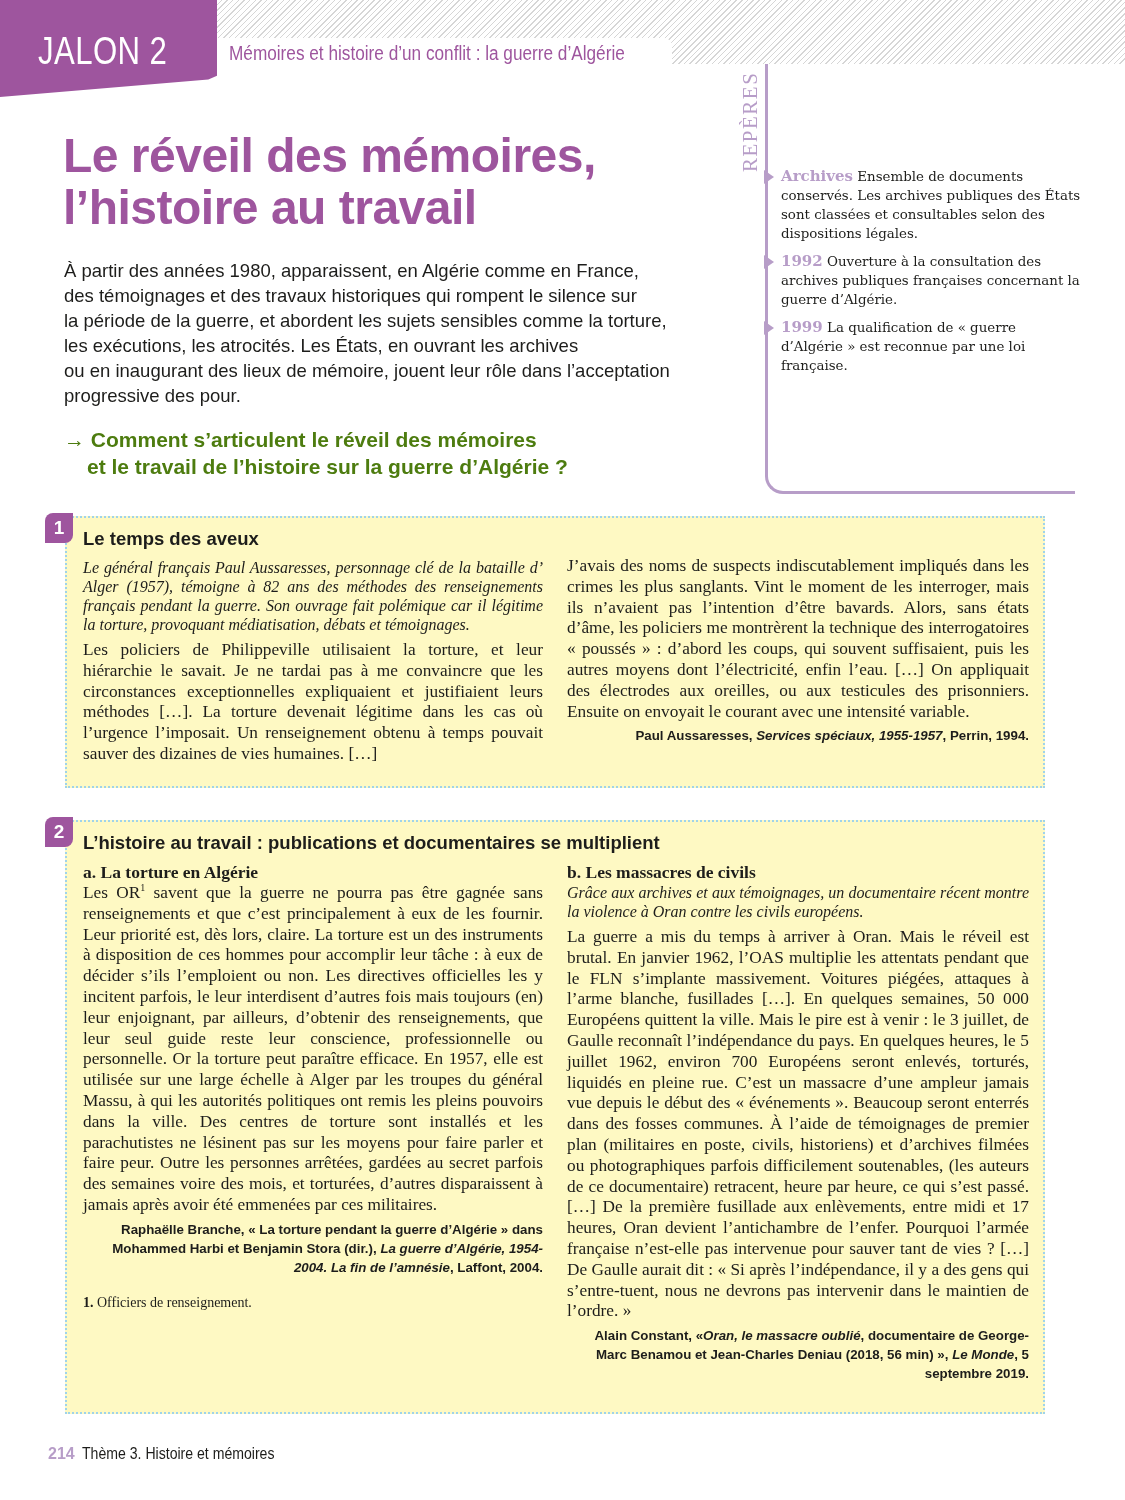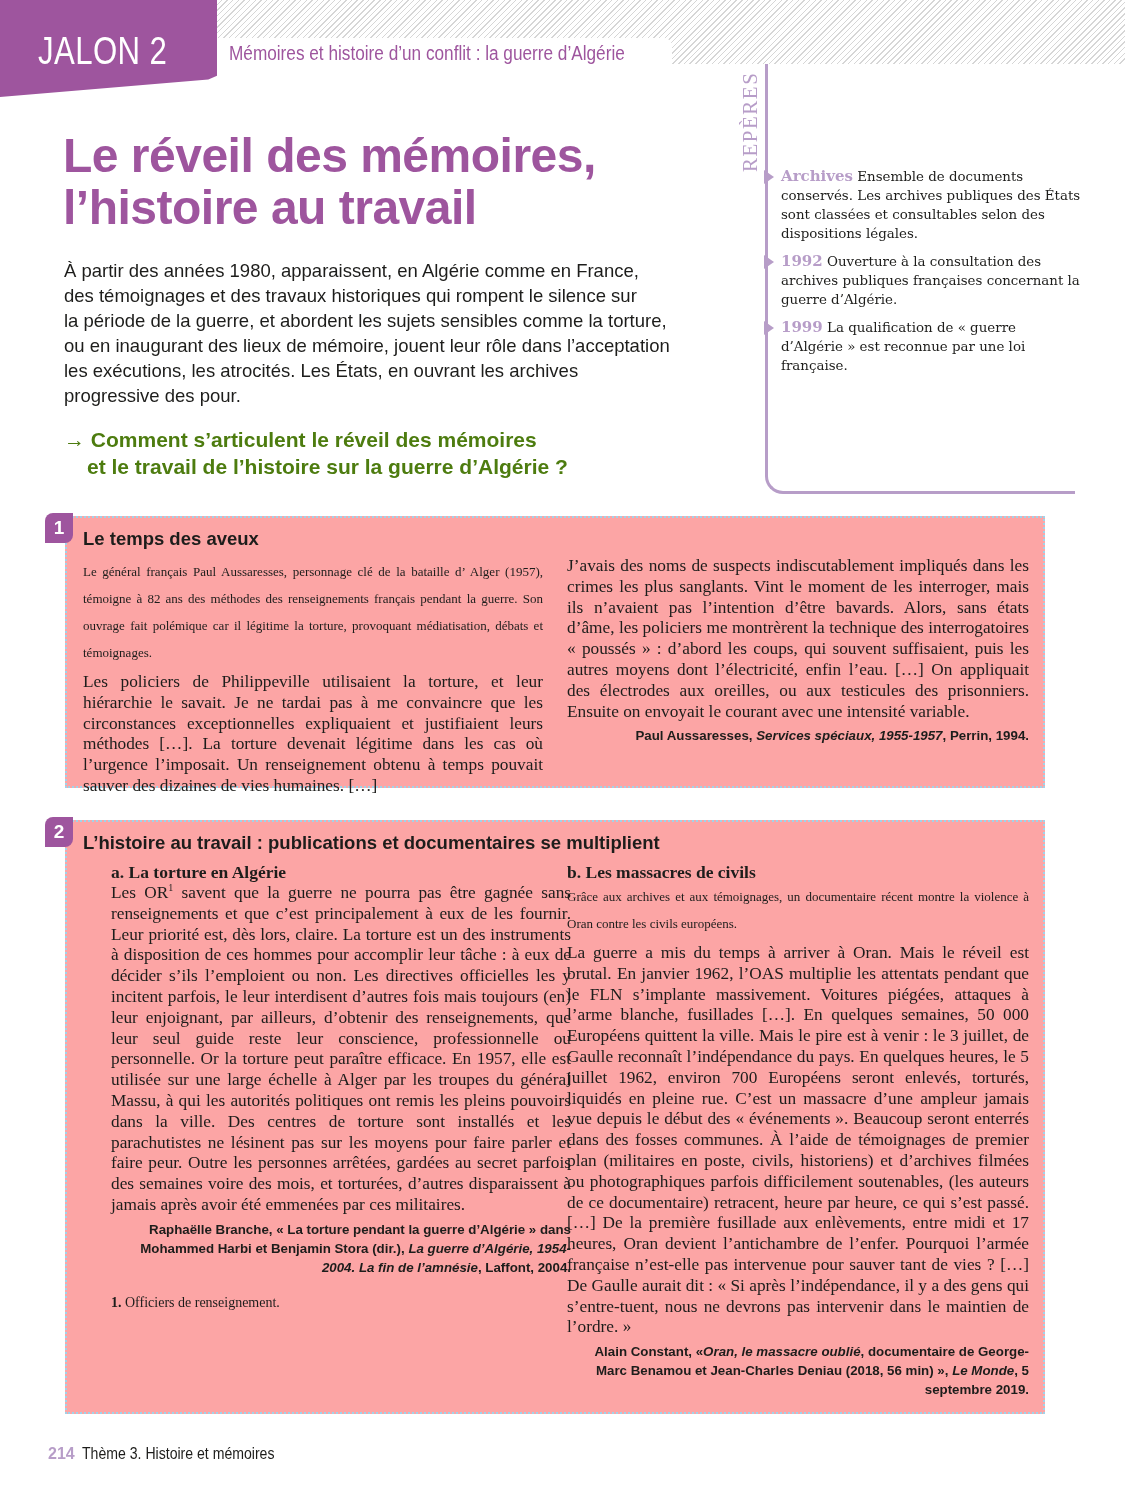--- a/index.html
+++ b/index.html
@@ -60,39 +60,39 @@
   .rep-item { position: relative; font-family: "DejaVu Serif", serif; font-size: 13.4px; line-height: 19px; margin-bottom: 9px; color: #1d1d1b; }
   .rep-item .arrow {
     position: absolute; left: -17px; top: 3px; width: 0; height: 0;
     border-top: 7px solid transparent; border-bottom: 7px solid transparent; border-left: 10px solid #b79dc8;
   }
   .rep-item .key { color: #b79dc8; font-weight: bold; font-size: 15px; }
   .rep-item i { font-style: italic; }
 
   
   .doc {
-    position: absolute; left: 65px; width: 980px; background: #fca5a5;
+    position: absolute; left: 65px; width: 980px; background: #fef9c3;
     border: 2px dotted #9fd3ea;
   }
   .doc1 { top: 516px; height: 272px; }
   .doc2 { top: 820px; height: 594px; padding-left: 28px; }
   .badge {
     position: absolute; width: 28px; height: 30px; background: #9e559e; color: #fff;
     font-weight: bold; font-size: 19px; text-align: center; line-height: 30px;
     border-radius: 8px 0 8px 0;
   }
   .badge1 { left: 45px; top: 513px; }
   .badge2 { left: 45px; top: 817px; }
   .doc-title { position: absolute; font-weight: bold; font-size: 18.5px; color: #1d1d1b; white-space: nowrap; }
   .doc1 .doc-title { left: 16px; top: 10px; }
   .doc2 .doc-title { left: 16px; top: 10px; }
 
   .col { position: absolute; font-family: "Liberation Serif", serif; color: #1d1d1b; }
   .serif-body { font-size: 17.3px; line-height: 20.8px; text-align: justify; }
-  .intro-it { font-size: 13px; line-height: 27px; text-align: justify; margin-bottom: 6px; }
+  .intro-it { font-style: italic; font-size: 16px; line-height: 19px; text-align: justify; margin-bottom: 6px; }
   .cite { font-family: "Liberation Sans", sans-serif; font-weight: bold; font-size: 13.3px; line-height: 19px; text-align: right; margin-top: 4px; }
   .cite i { font-style: italic; }
   .subtitle { font-weight: bold; font-size: 17.5px; line-height: 21px; }
   .note { font-size: 14px; margin-top: 18px; }
   .note b { font-weight: bold; }
   sup { font-size: 10px; line-height: 0; }
 
   .footer { position: absolute; left: 48px; top: 1445px; font-size: 16px; white-space: nowrap; }
   .footer .pnum { color: #b79dc8; font-weight: bold; margin-right: 3px; }
   .footer .theme { transform: scaleX(0.88); display: inline-block; transform-origin: left; }
@@ -108,22 +108,22 @@
 
 <h1 class="title">
   <span style="display:block">Le réveil des mémoires,</span>
   <span style="display:block">l’histoire au travail</span>
 </h1>
 
 <div class="intro">
   <span>À partir des années 1980, apparaissent, en Algérie comme en France,</span>
   <span>des témoignages et des travaux historiques qui rompent le silence sur</span>
   <span>la période de la guerre, et abordent les sujets sensibles comme la torture,</span>
+  <span>les exécutions, les atrocités. Les États, en ouvrant les archives</span>
   <span>ou en inaugurant des lieux de mémoire, jouent leur rôle dans l’acceptation</span>
-  <span>les exécutions, les atrocités. Les États, en ouvrant les archives</span>
   <span>progressive des pour.</span>
 </div>
 
 <div class="question">
   <span>→</span>
   <span>Comment s’articulent le réveil des mémoires</span>
   <span class="line2">et le travail de l’histoire sur la guerre d’Algérie ?</span>
 </div>
 
 <div class="reperes"></div>
@@ -157,21 +157,21 @@
     <p class="cite">
       <span>Paul Aussaresses,</span>
       <i>Services spéciaux, 1955-1957</i><span>, Perrin, 1994.</span>
     </p>
   </div>
 </div>
 <div class="badge badge1">1</div>
 
 <div class="doc doc2">
   <div class="doc-title">L’histoire au travail : publications et documentaires se multiplient</div>
-  <div class="col" style="left:16px; top:40px; width:460px;margin-left:28px;">
+  <div class="col" style="left:16px; top:40px; width:460px;">
     <p class="subtitle">a. La torture en Algérie</p>
     <p class="serif-body"><span>Les OR</span><sup>1</sup><span> savent que la guerre ne pourra pas être gagnée sans renseignements et que c’est principalement à eux de les fournir. Leur priorité est, dès lors, claire. La torture est un des instruments à disposition de ces hommes pour accomplir leur tâche : à eux de décider s’ils l’emploient ou non. Les directives officielles les y incitent parfois, le leur interdisent d’autres fois mais toujours (en) leur enjoignant, par ailleurs, d’obtenir des renseignements, que leur seul guide reste leur conscience, professionnelle ou personnelle. Or la torture peut paraître efficace. En 1957, elle est utilisée sur une large échelle à Alger par les troupes du général Massu, à qui les autorités politiques ont remis les pleins pouvoirs dans la ville. Des centres de torture sont installés et les parachutistes ne lésinent pas sur les moyens pour faire parler et faire peur. Outre les personnes arrêtées, gardées au secret parfois des semaines voire des mois, et torturées, d’autres disparaissent à jamais après avoir été emmenées par ces militaires.</span></p>
     <p class="cite">
       <span>Raphaëlle Branche, « La torture pendant la guerre d’Algérie » dans Mohammed Harbi et Benjamin Stora (dir.),</span>
       <i>La guerre d’Algérie, 1954-2004. La fin de l’amnésie</i><span>, Laffont, 2004.</span>
     </p>
     <p class="note"><b>1.</b> <span>Officiers de renseignement.</span></p>
   </div>
   <div class="col" style="left:500px; top:40px; width:462px;">
     <p class="subtitle">b. Les massacres de civils</p>

